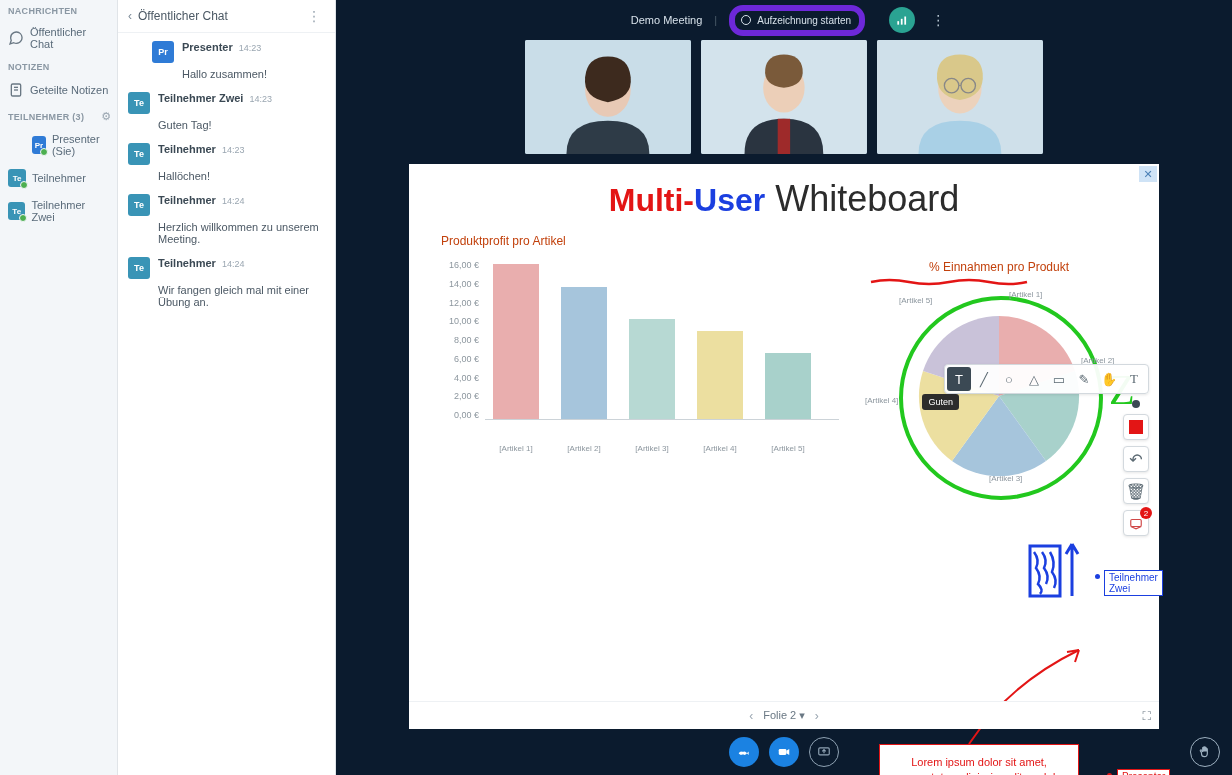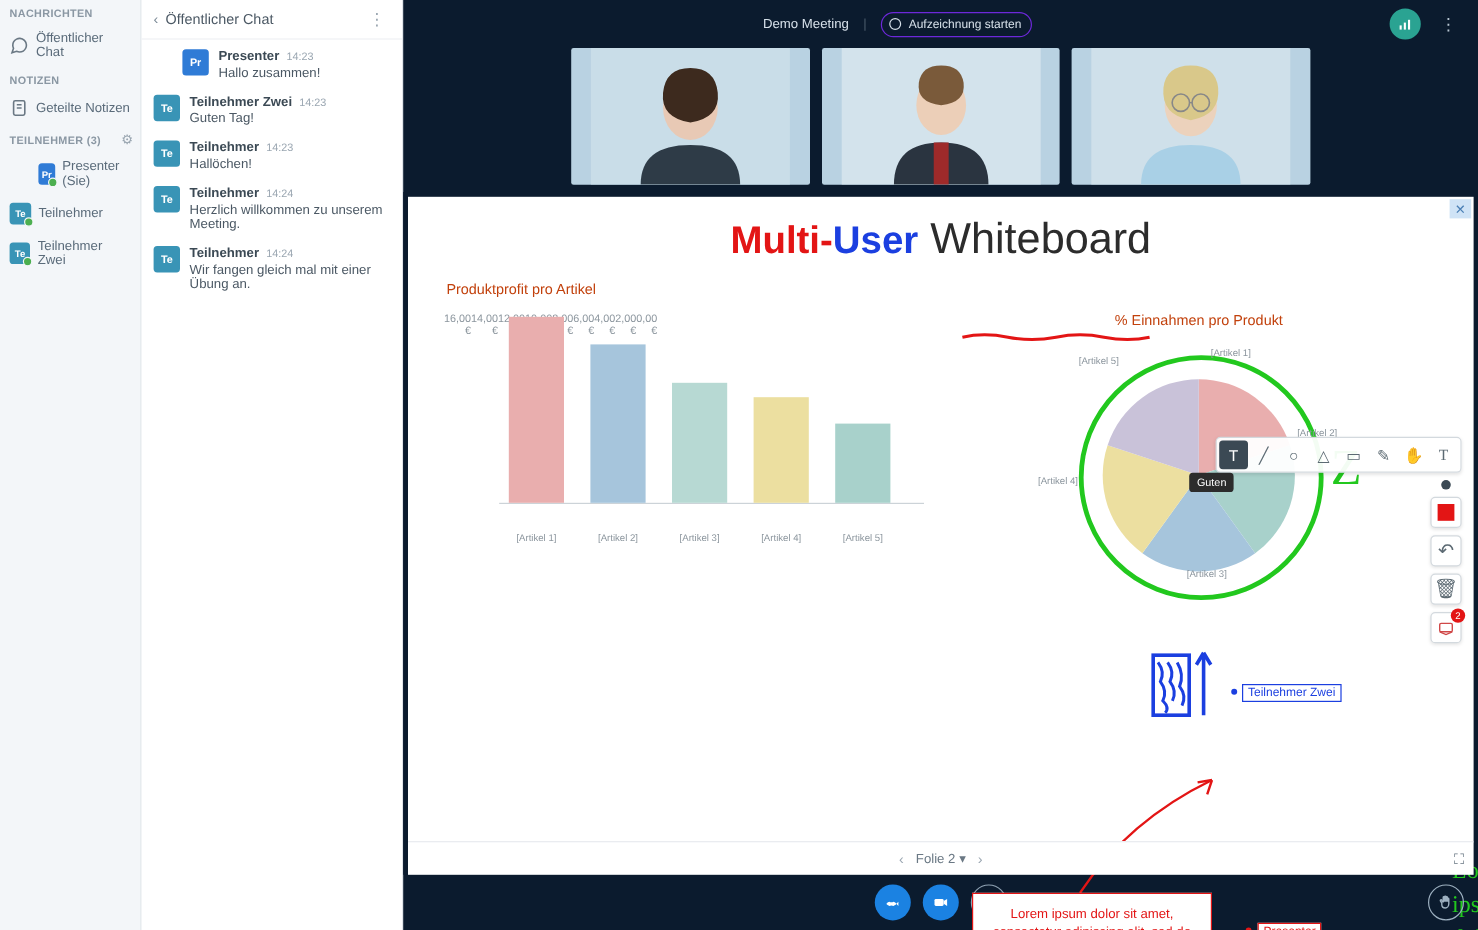--- a/index.html
+++ b/index.html
@@ -23,30 +23,30 @@
 .chat-header { display: flex; align-items: center; padding: 8px 10px; border-bottom: 1px solid #eef1f4; gap: 6px; font-size: 12px; color: #4b5864; }
 .chat-header .arrow { color: #7b8a97; font-size: 12px; }
 .chat-menu { margin-left: auto; color: #9aa6b1; font-size: 14px; padding: 0 4px; }
 .chat-body { flex: 1; overflow-y: auto; padding: 8px 10px; }
 .msg { display: flex; gap: 8px; margin-bottom: 12px; }
 .msg .avatar-sq { width: 22px; height: 22px; font-size: 9px; flex-shrink: 0; }
 .msg-content { font-size: 11px; color: #4b5864; }
 .msg-head { display: flex; gap: 6px; align-items: baseline; }
 .msg-name { font-weight: 700; color: #3b4954; }
 .msg-time { font-size: 9px; color: #9aa6b1; }
-.msg-text { margin-top: 2px; white-space: pre-wrap; word-wrap: break-word; }
+.msg-text { margin-top: 15px; white-space: pre-wrap; word-wrap: break-word; }
 .chat-input-row { display: flex; align-items: center; padding: 6px 8px; gap: 6px; border-top: 1px solid #eef1f4; }
 .chat-input { flex: 1; border: 1px solid #d3dbe2; border-radius: 3px; padding: 6px 8px; font-size: 11px; color: #6a7884; outline: none; }
 .send-btn { width: 24px; height: 24px; border-radius: 50%; background: #1b82e2; color: #fff; display: flex; align-items: center; justify-content: center; font-size: 12px; cursor: pointer; }
 
 
-.main { flex: 1; background: #0b1b2e; display: flex; flex-direction: column; position: relative; }
+.main { flex: 1; background: #0b1b2e; display: flex; flex-direction: column; position: relative; align-items: center; }
 .topbar { height: 40px; display: flex; align-items: center; color: #d7e1ea; font-size: 11px; gap: 12px; padding: 0 14px; }
 .topbar-spacer { flex: 1; }
-.rec-btn { border: 1px solid #6d28d9; border-radius: 14px; padding: 4px 8px 4px 6px; display: flex; align-items: center; gap: 6px; font-size: 10px; cursor: pointer; }
+.rec-btn { border: 6px solid #6d28d9; border-radius: 14px; padding: 4px 8px 4px 6px; display: flex; align-items: center; gap: 6px; font-size: 10px; cursor: pointer; }
 .rec-dot { width: 10px; height: 10px; border-radius: 50%; border: 1px solid #d7e1ea; }
 .stat-circle { width: 26px; height: 26px; border-radius: 50%; background: #2aa392; display: flex; align-items: center; justify-content: center; color: #fff; }
 .menu-dots { color: #b6c4d0; padding: 0 4px; font-size: 14px; }
 
 .video-row { display: flex; gap: 10px; padding: 0 140px 6px; height: 120px; }
 .video-tile { flex: 1; background: #b9d2e2; border-radius: 2px; position: relative; overflow: hidden; }
 .video-tile svg { width: 100%; height: 100%; }
 
 .presentation-wrap { flex: 1; background: #0b1b2e; padding: 4px 4px 0 4px; display: flex; flex-direction: column; }
 .presentation { flex: 1; background: #fff; position: relative; }
@@ -56,21 +56,21 @@
 .wb-user { color: #1b3fe0; font-weight: bold; }
 .wb-white { color: #2c2c2c; font-family: Arial, sans-serif; font-weight: 400; font-size: 36px; }
 
 .slide-content { display: flex; padding: 4px 30px 6px; gap: 30px; position: relative; }
 .slide-title { font-size: 22px; color: #5c6a73; font-weight: 300; padding-left: 30px; }
 .slide-sub { font-size: 12px; color: #c2410c; padding: 6px 0 8px 32px; }
 .chart-left { width: 400px; }
 .chart-right { flex: 1; position: relative; }
 
 .bar-chart { position: relative; height: 180px; padding-left: 46px; }
-.y-labels { position: absolute; left: 0; top: 0; height: 160px; display: flex; flex-direction: row; justify-content: space-between; font-size: 9px; color: #8c969e; text-align: right; width: 40px; }
+.y-labels { position: absolute; left: 0; top: 0; height: 160px; display: flex; flex-direction: column; justify-content: space-between; font-size: 9px; color: #8c969e; text-align: right; width: 40px; }
 .bars-area { height: 160px; display: flex; align-items: flex-end; gap: 22px; border-bottom: 1px solid #ccd3d8; position: relative; padding: 0 8px; }
 .bar { width: 46px; position: relative; }
 .bar1 { height: 155px; background: #e9aeae; }
 .bar2 { height: 132px; background: #a6c5dc; }
 .bar3 { height: 100px; background: #b7d9d3; }
 .bar4 { height: 88px; background: #ecdfa0; }
 .bar5 { height: 66px; background: #a8d1cb; }
 .x-labels { display: flex; gap: 22px; padding-left: 54px; margin-top: 4px; }
 .x-labels span { width: 46px; font-size: 8px; color: #8c969e; text-align: center; }
 

